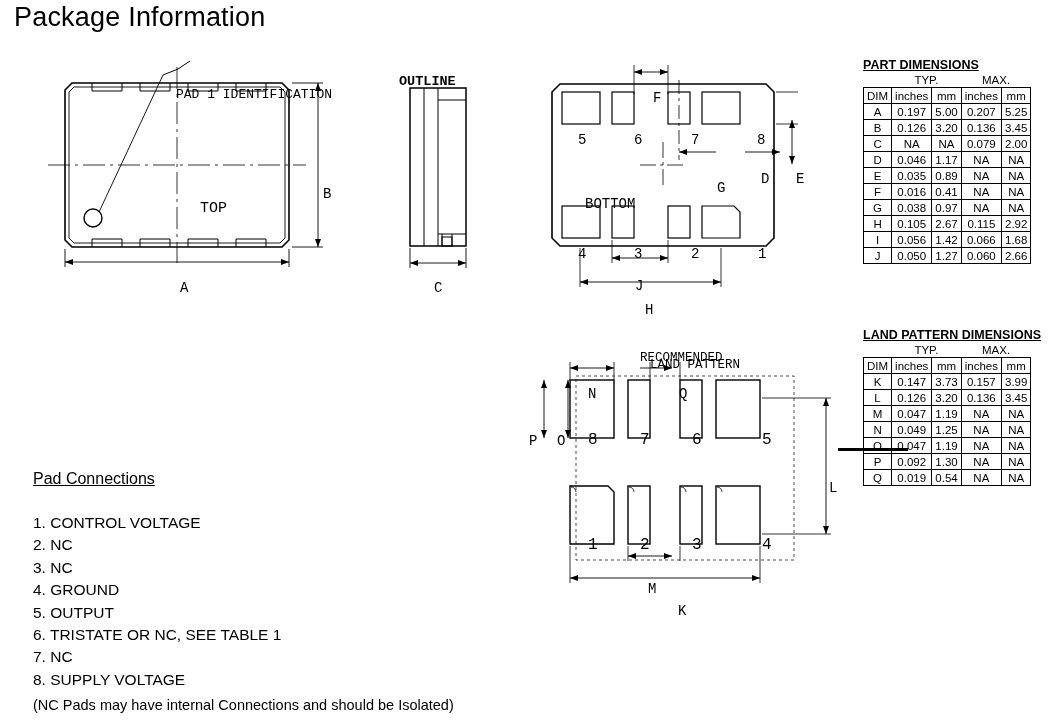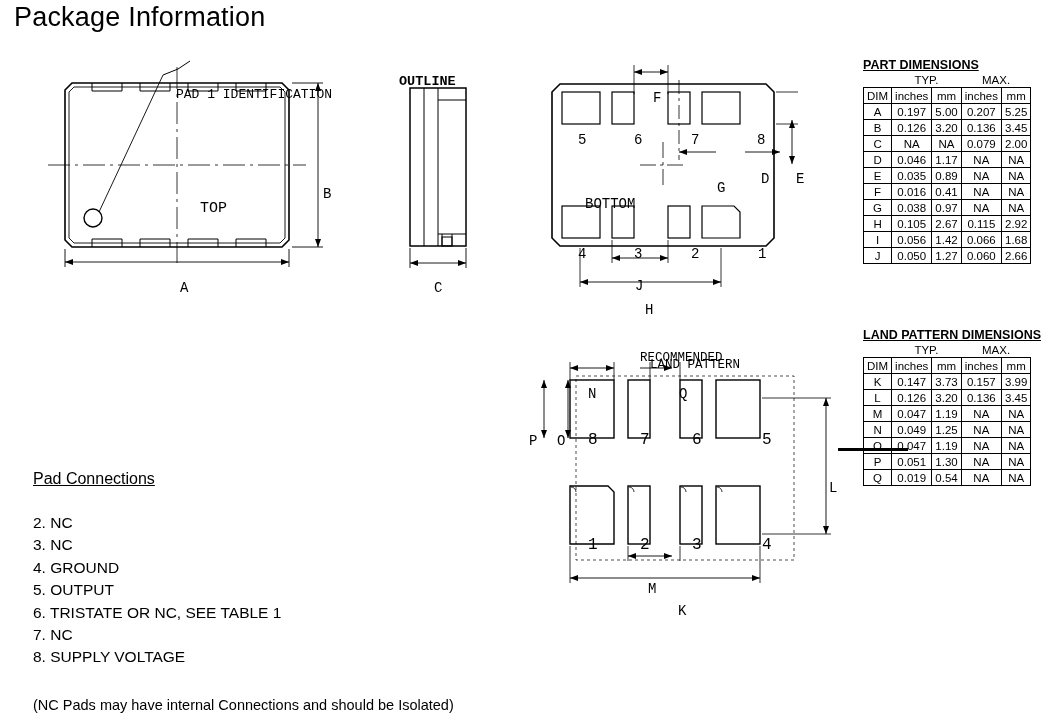--- a/index.html
+++ b/index.html
@@ -433,38 +433,39 @@
         </tr>
     <tr>
           <td>O</td>
           <td>0.047</td>
           <td>1.19</td>
           <td>NA</td>
           <td>NA</td>
         </tr>
     <tr>
           <td>P</td>
-          <td>0.051</td>
+          <td>0.092</td>
           <td>1.30</td>
           <td>NA</td>
           <td>NA</td>
         </tr>
     <tr>
           <td>Q</td>
           <td>0.019</td>
           <td>0.54</td>
           <td>NA</td>
           <td>NA</td>
         </tr>
   </tbody>
     </table>
 </div>
 
 <div class="abs" id="pad-connections-title">Pad Connections</div>
 <div class="abs" id="pad-list">
+  <div>1.  CONTROL VOLTAGE</div>
   <div>2.  NC</div>
   <div>3.  NC</div>
   <div>4.  GROUND</div>
   <div>5.  OUTPUT</div>
   <div>6.  TRISTATE OR NC, SEE TABLE 1</div>
   <div>7.  NC</div>
   <div>8.  SUPPLY VOLTAGE</div>
 </div>
 <div class="abs" id="pad-note">(NC Pads may have internal Connections and should be Isolated)</div>
 

